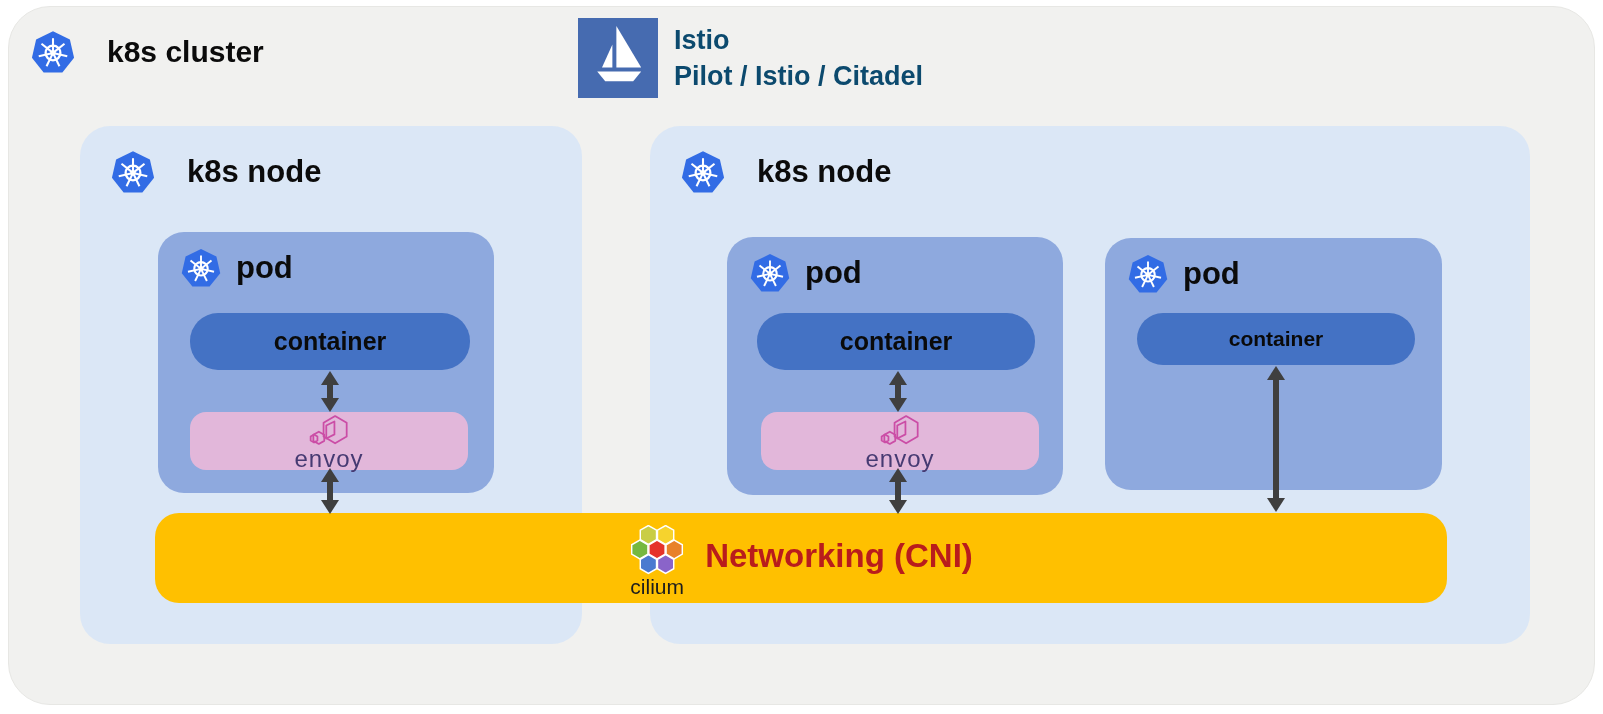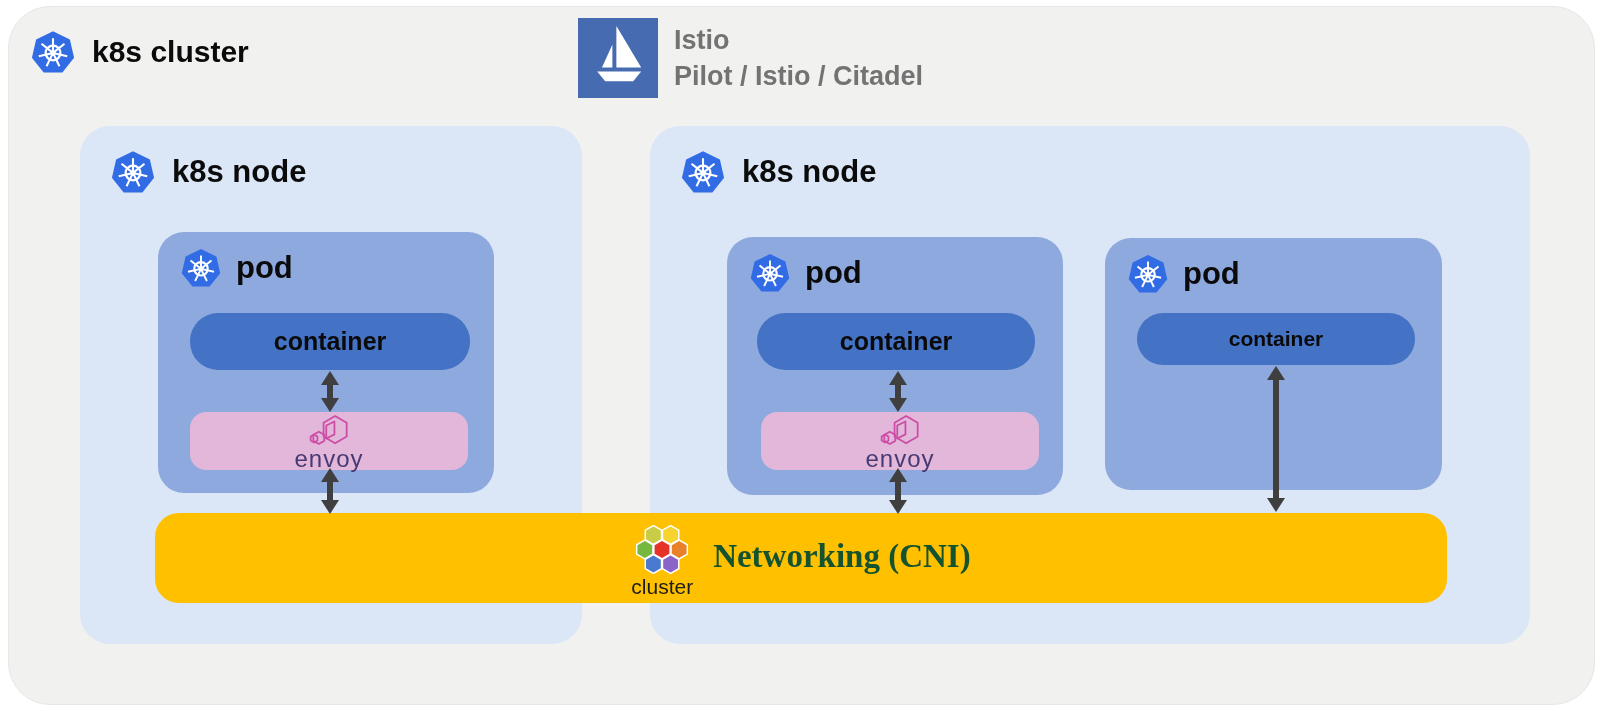--- a/index.html
+++ b/index.html
@@ -5,29 +5,29 @@
   * { margin:0; padding:0; box-sizing:border-box; }
   html,body { background:#ffffff; }
   body { font-family:"Liberation Sans", sans-serif; }
   .canvas { position:relative; width:1603px; height:714px; background:#ffffff; overflow:hidden; }
 
   .outer {
     position:absolute; left:8px; top:6px; width:1587px; height:699px;
     background:#f1f1ef; border:1px solid #e7e7e4; border-radius:42px;
   }
 
-  .hdr-row { position:absolute; display:flex; align-items:center; gap:16px; }
+  .hdr-row { position:absolute; display:flex; align-items:center; gap:31px; }
   .hdr-label { font-weight:bold; color:#0b0b0b; white-space:nowrap; }
 
   .cluster-hdr { left:30px; top:28px; }
   .cluster-hdr .hdr-label { font-size:30px; }
 
   .istio-block { position:absolute; left:578px; top:18px; display:flex; align-items:flex-start; gap:16px; }
   .istio-logo { width:80px; height:80px; display:block; }
-  .istio-text { padding-top:4px; font-weight:bold; color:#737373; font-size:27px; line-height:36px; white-space:nowrap; }
+  .istio-text { padding-top:4px; font-weight:bold; color:#0c4a6e; font-size:27px; line-height:36px; white-space:nowrap; }
 
   .node {
     position:absolute; top:126px; height:518px;
     background:#dbe7f6; border-radius:30px; z-index:1;
   }
   .node-1 { left:80px;  width:502px; }
   .node-2 { left:650px; width:880px; }
   .node-hdr { top:22px; left:30px; }
   .node-hdr .hdr-label { font-size:31px; }
 
@@ -73,21 +73,21 @@
   .arr-5 { left:1263px; top:366px; height:146px; }
 
   .netbar {
     position:absolute; left:155px; top:513px; width:1292px; height:90px;
     background:#ffc000; border-radius:24px; z-index:4;
     display:flex; align-items:center; justify-content:center; gap:20px;
   }
   .cilium-block { display:flex; flex-direction:column; align-items:center; margin-top:6px; }
   .cilium-logo { width:56px; height:50px; display:block; }
   .cilium-word { font-size:21px; color:#1d1d1d; line-height:23px; }
-  .netbar-label { font-size:33px; font-weight:bold; color:#14532d; white-space:nowrap; padding-bottom:4px;font-family:Liberation Serif, serif; }
+  .netbar-label { font-size:33px; font-weight:bold; color:#b91c1c; white-space:nowrap; padding-bottom:4px; }
 
   .k8s-icon { display:block; }
 </style>
 </head>
 <body>
 
 <div class="canvas">
 
   <div class="outer"></div>
 
@@ -281,18 +281,18 @@
         <g stroke="#ffffff" stroke-width="1.4">
           <polygon points="18.25,0.5 26.05,5 26.05,14 18.25,18.5 10.45,14 10.45,5" fill="#c9cd45"></polygon>
           <polygon points="34.75,0.5 42.55,5 42.55,14 34.75,18.5 26.95,14 26.95,5" fill="#f6d32d"></polygon>
           <polygon points="10,14.5 17.8,19 17.8,28 10,32.5 2.2,28 2.2,19" fill="#76b83f"></polygon>
           <polygon points="26.5,14.5 34.3,19 34.3,28 26.5,32.5 18.7,28 18.7,19" fill="#e5332a"></polygon>
           <polygon points="43,14.5 50.8,19 50.8,28 43,32.5 35.2,28 35.2,19" fill="#e8812a"></polygon>
           <polygon points="18.25,28.5 26.05,33 26.05,42 18.25,46.5 10.45,42 10.45,33" fill="#4a7ad0"></polygon>
           <polygon points="34.75,28.5 42.55,33 42.55,42 34.75,46.5 26.95,42 26.95,33" fill="#8a64c9"></polygon>
         </g>
       </svg>
-      <span class="cilium-word">cluster</span>
+      <span class="cilium-word">cilium</span>
     </div>
     <span class="netbar-label">Networking (CNI)</span>
   </div>
 
 </div>
 
 </body></html>

